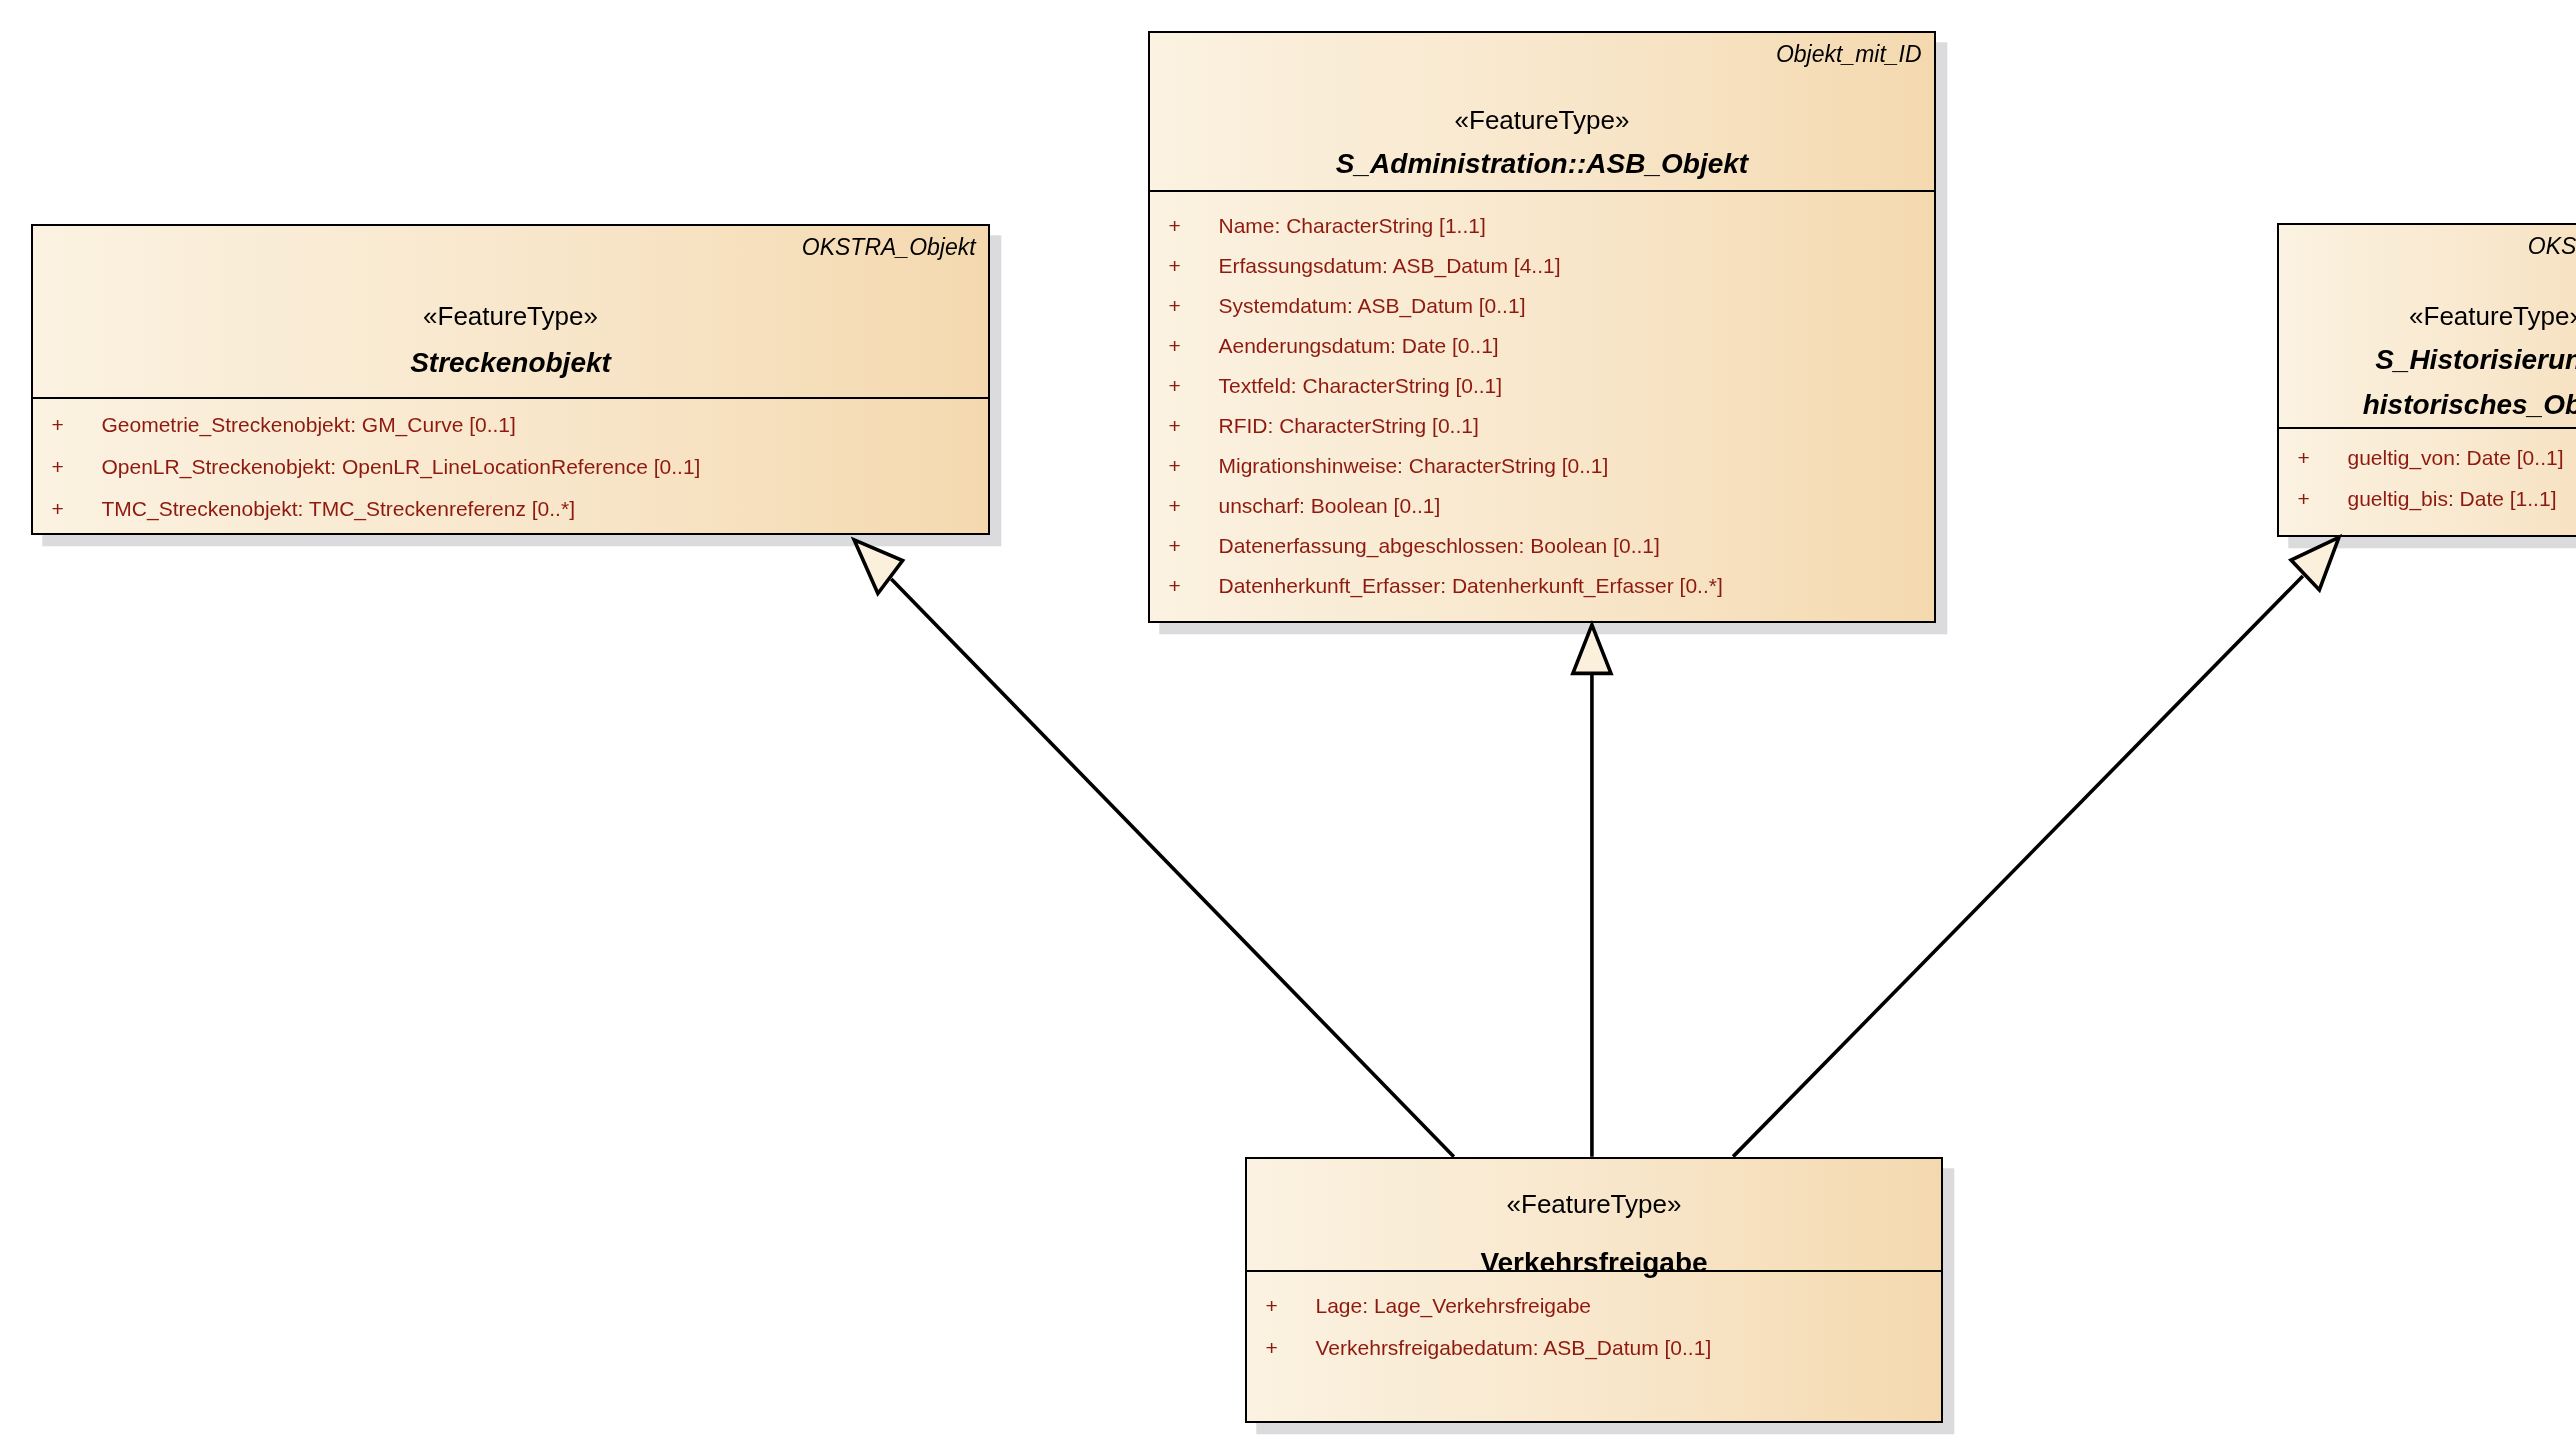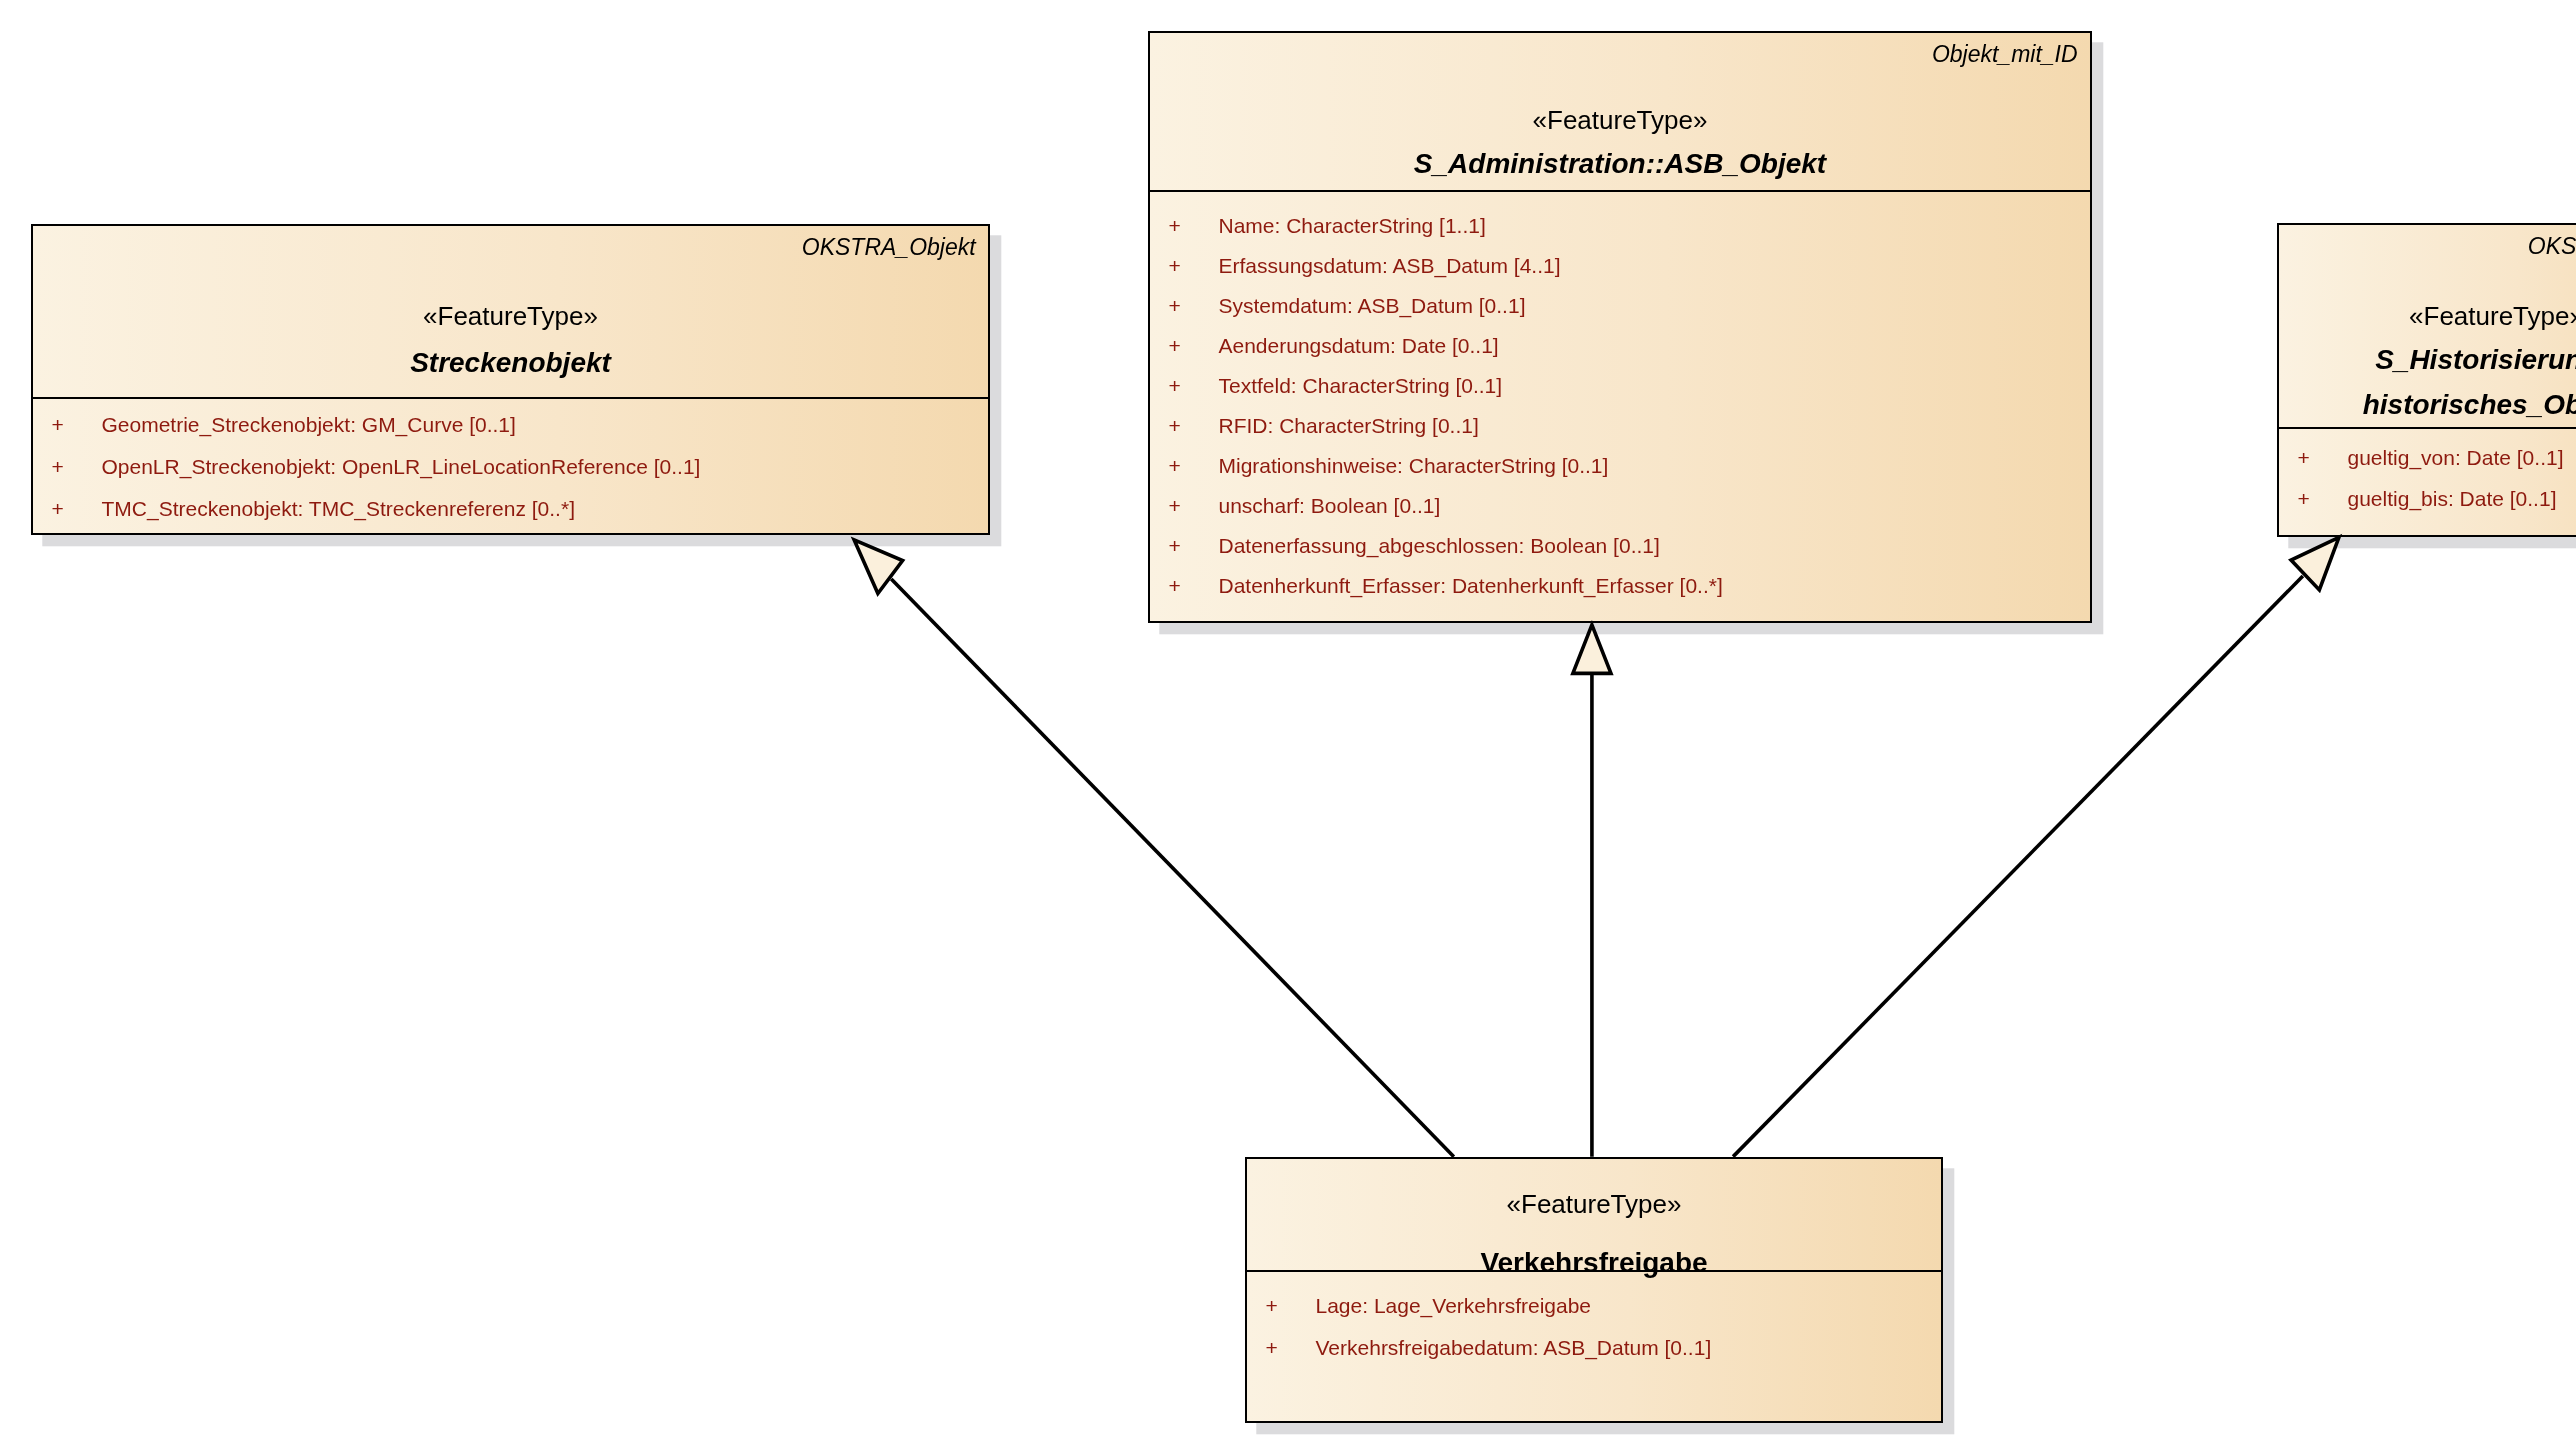--- a/index.html
+++ b/index.html
@@ -69,21 +69,21 @@
     font-size: 21px;
     color: #8E1A0F;
     white-space: nowrap;
   }
   .vis { width: 50px; flex: 0 0 50px; }
   
   .b1 { left: 31px;  top: 224px;  width: 959px; height: 311px; }
   .b1 .hdr { height: 173px; } .b1 .stereo { margin-top: 75px; } .b1 .cname { margin-top: 9.3px; }
   .b1 .attrs { padding-top: 14.4px; } .b1 .attr { height: 42px; }
 
-  .b2 { left: 1148px; top: 31px; width: 944px; height: 592px; }
+  .b2 { left: 1148px; top: 31px; width: 788px; height: 592px; }
   .b2 .hdr { height: 159px; } .b2 .stereo { margin-top: 72px; } .b2 .cname { margin-top: 6.2px; }
   .b2 .attrs { padding-top: 21.6px; } .b2 .attr { height: 40px; }
 
   .b3 { left: 2277px; top: 223px; width: 439px; height: 314px; }
   .b3 .hdr { height: 204px; } .b3 .stereo { margin-top: 76px; } .b3 .cname { margin-top: 6.2px; }
   .b3 .attrs { padding-top: 16.5px; } .b3 .attr { height: 41px; }
 
   .b4 { left: 1245px; top: 1157px; width: 698px; height: 266px; }
   .b4 .hdr { height: 113px; } .b4 .stereo { margin-top: 30px; } .b4 .cname { margin-top: 21px; }
   .b4 .attrs { padding-top: 21.6px; } .b4 .attr { height: 42px; }
@@ -172,21 +172,21 @@
       <div class="cname">S_Historisierung::
 historisches_Objekt</div>
     </div>
     <div class="attrs">
       <div class="attr">
           <span class="vis">+</span>
           <span>gueltig_von: Date [0..1]</span>
         </div>
       <div class="attr">
           <span class="vis">+</span>
-          <span>gueltig_bis: Date [0..1]</span>
+          <span>gueltig_bis: Date [1..1]</span>
         </div>
     </div>
   </div>
 
   <div class="uml-class b4">
     <div class="hdr">
       <div class="stereo">«FeatureType»</div>
       <div class="cname upright">Verkehrsfreigabe</div>
     </div>
     <div class="attrs">

